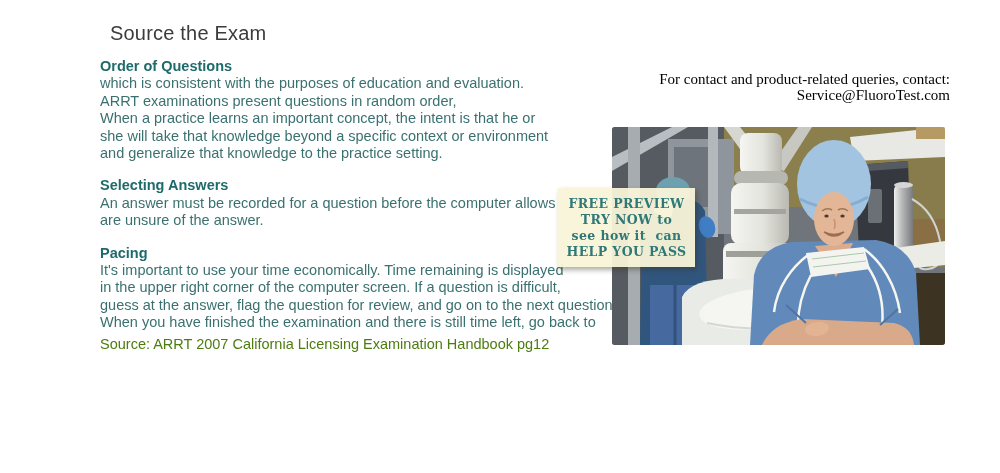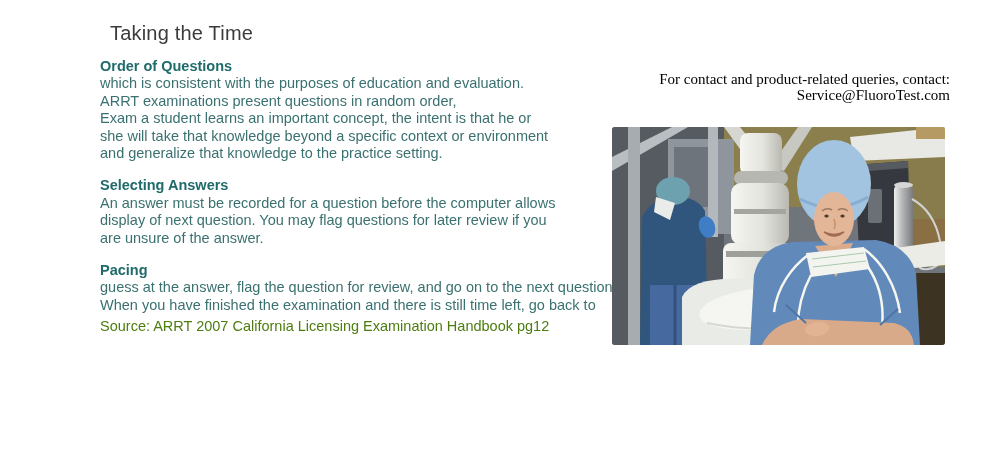--- a/index.html
+++ b/index.html
@@ -40,39 +40,40 @@
     font-family:"DejaVu Serif", serif; font-weight:bold;
     font-size:12.5px; line-height:16px; color:#2e7878;
     letter-spacing:0.4px; white-space:pre; text-align:center;
   }
 </style>
 </head>
 <body>
 
 <div class="page">
 
-  <div class="page-title">Taking the Time</div>
+  <div class="page-title">Source the Exam</div>
 
   <div class="content">
     <div class="section">
       <div class="section-heading">Order of Questions</div>
       <div class="body-line">which is consistent with the purposes of education and evaluation.</div>
       <div class="body-line">ARRT examinations present questions in random order,</div>
-      <div class="body-line">Exam a student learns an important concept, the intent is that he or</div>
+      <div class="body-line">When a practice learns an important concept, the intent is that he or</div>
       <div class="body-line">she will take that knowledge beyond a specific context or environment</div>
       <div class="body-line">and generalize that knowledge to the practice setting.</div>
     </div>
     <div class="section">
       <div class="section-heading">Selecting Answers</div>
       <div class="body-line">An answer must be recorded for a question before the computer allows</div>
-      <div class="body-line">display of next question. You may flag questions for later review if you</div>
       <div class="body-line">are unsure of the answer.</div>
     </div>
     <div class="section">
       <div class="section-heading">Pacing</div>
+      <div class="body-line">It's important to use your time economically. Time remaining is displayed</div>
+      <div class="body-line">in the upper right corner of the computer screen. If a question is difficult,</div>
       <div class="body-line">guess at the answer, flag the question for review, and go on to the next question.</div>
       <div class="body-line">When you have finished the examination and there is still time left, go back to</div>
     </div>
     <div class="source-note">Source: ARRT 2007 California Licensing Examination Handbook pg12</div>
   </div>
 
   <div class="contact">
     <div>For contact and product-related queries, contact:</div>
     <div>Service@FluoroTest.com</div>
   </div>
@@ -158,14 +159,20 @@
         <polygon points="194,126 252,120 258,142 199,150" fill="#f3f4ef"></polygon>
         <path d="M200,132 L252,126 M201,140 L254,134" stroke="#a9c9a9" stroke-width="1"></path>
         <path d="M196,128 C180,140 165,160 162,185 M252,122 C270,135 284,158 288,186 M199,148 C190,165 185,185 186,205 M256,140 C268,158 272,180 270,200" fill="none" stroke="#f6f6f0" stroke-width="2.5"></path>
         <path d="M150,218 Q160,196 190,192 L282,196 Q300,200 302,218 Z" fill="#d9aa89"></path>
         <ellipse cx="205" cy="202" rx="12" ry="7" fill="#e2b494" transform="rotate(-8 205 202)"></ellipse>
         <path d="M174,178 L194,196 M286,182 L268,198" stroke="#4d76a6" stroke-width="2"></path>
       </g>
     </svg>
   </div>
 
+  <div class="promo-box">
+    <div class="promo-line">FREE PREVIEW</div>
+    <div class="promo-line">TRY NOW to</div>
+    <div class="promo-line">see how it  can</div>
+    <div class="promo-line">HELP YOU PASS</div>
+  </div>
 
 </div>
 
 </body></html>

